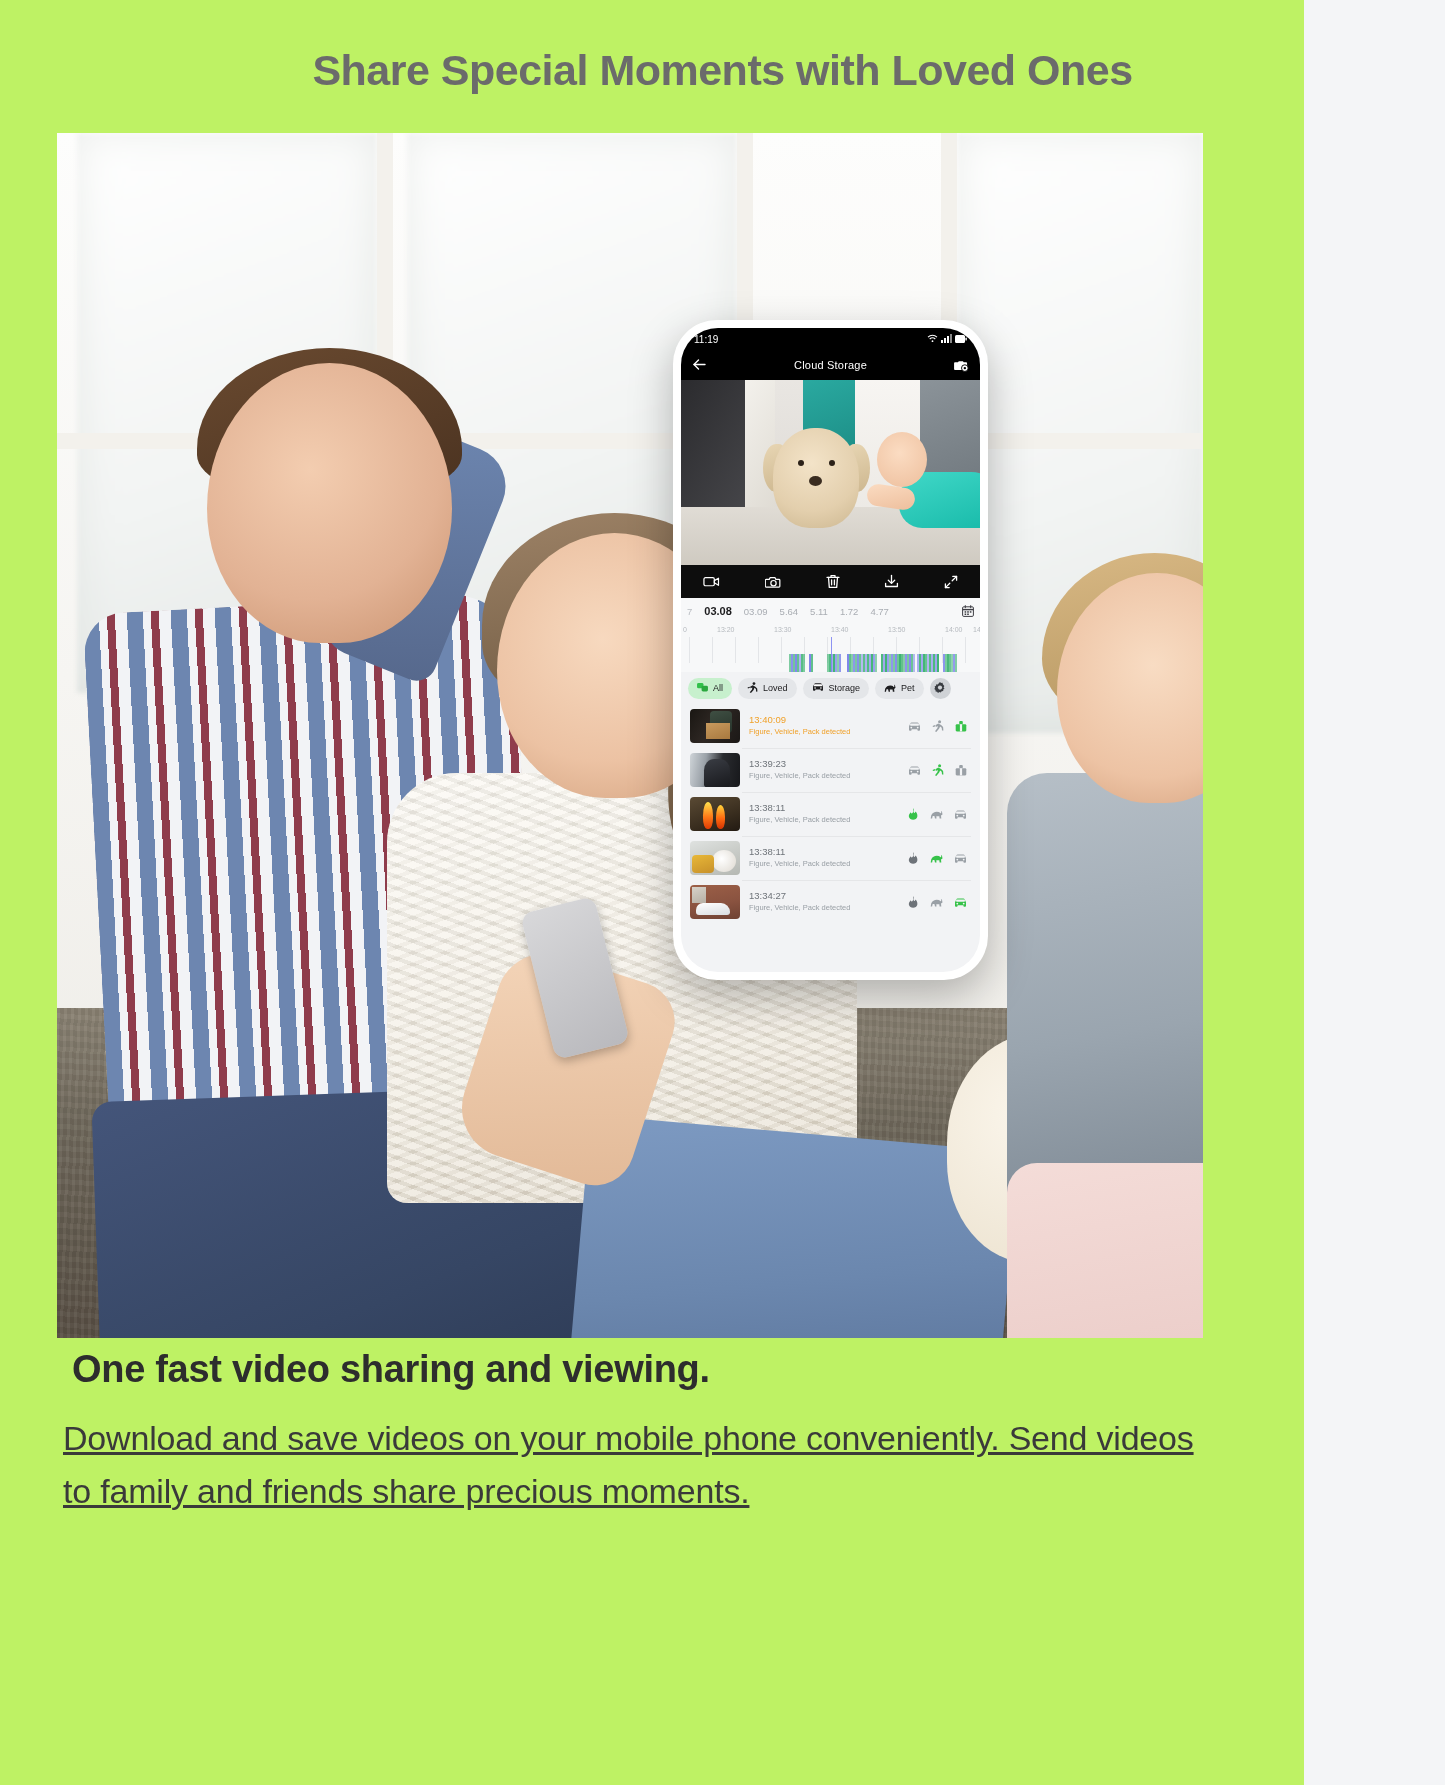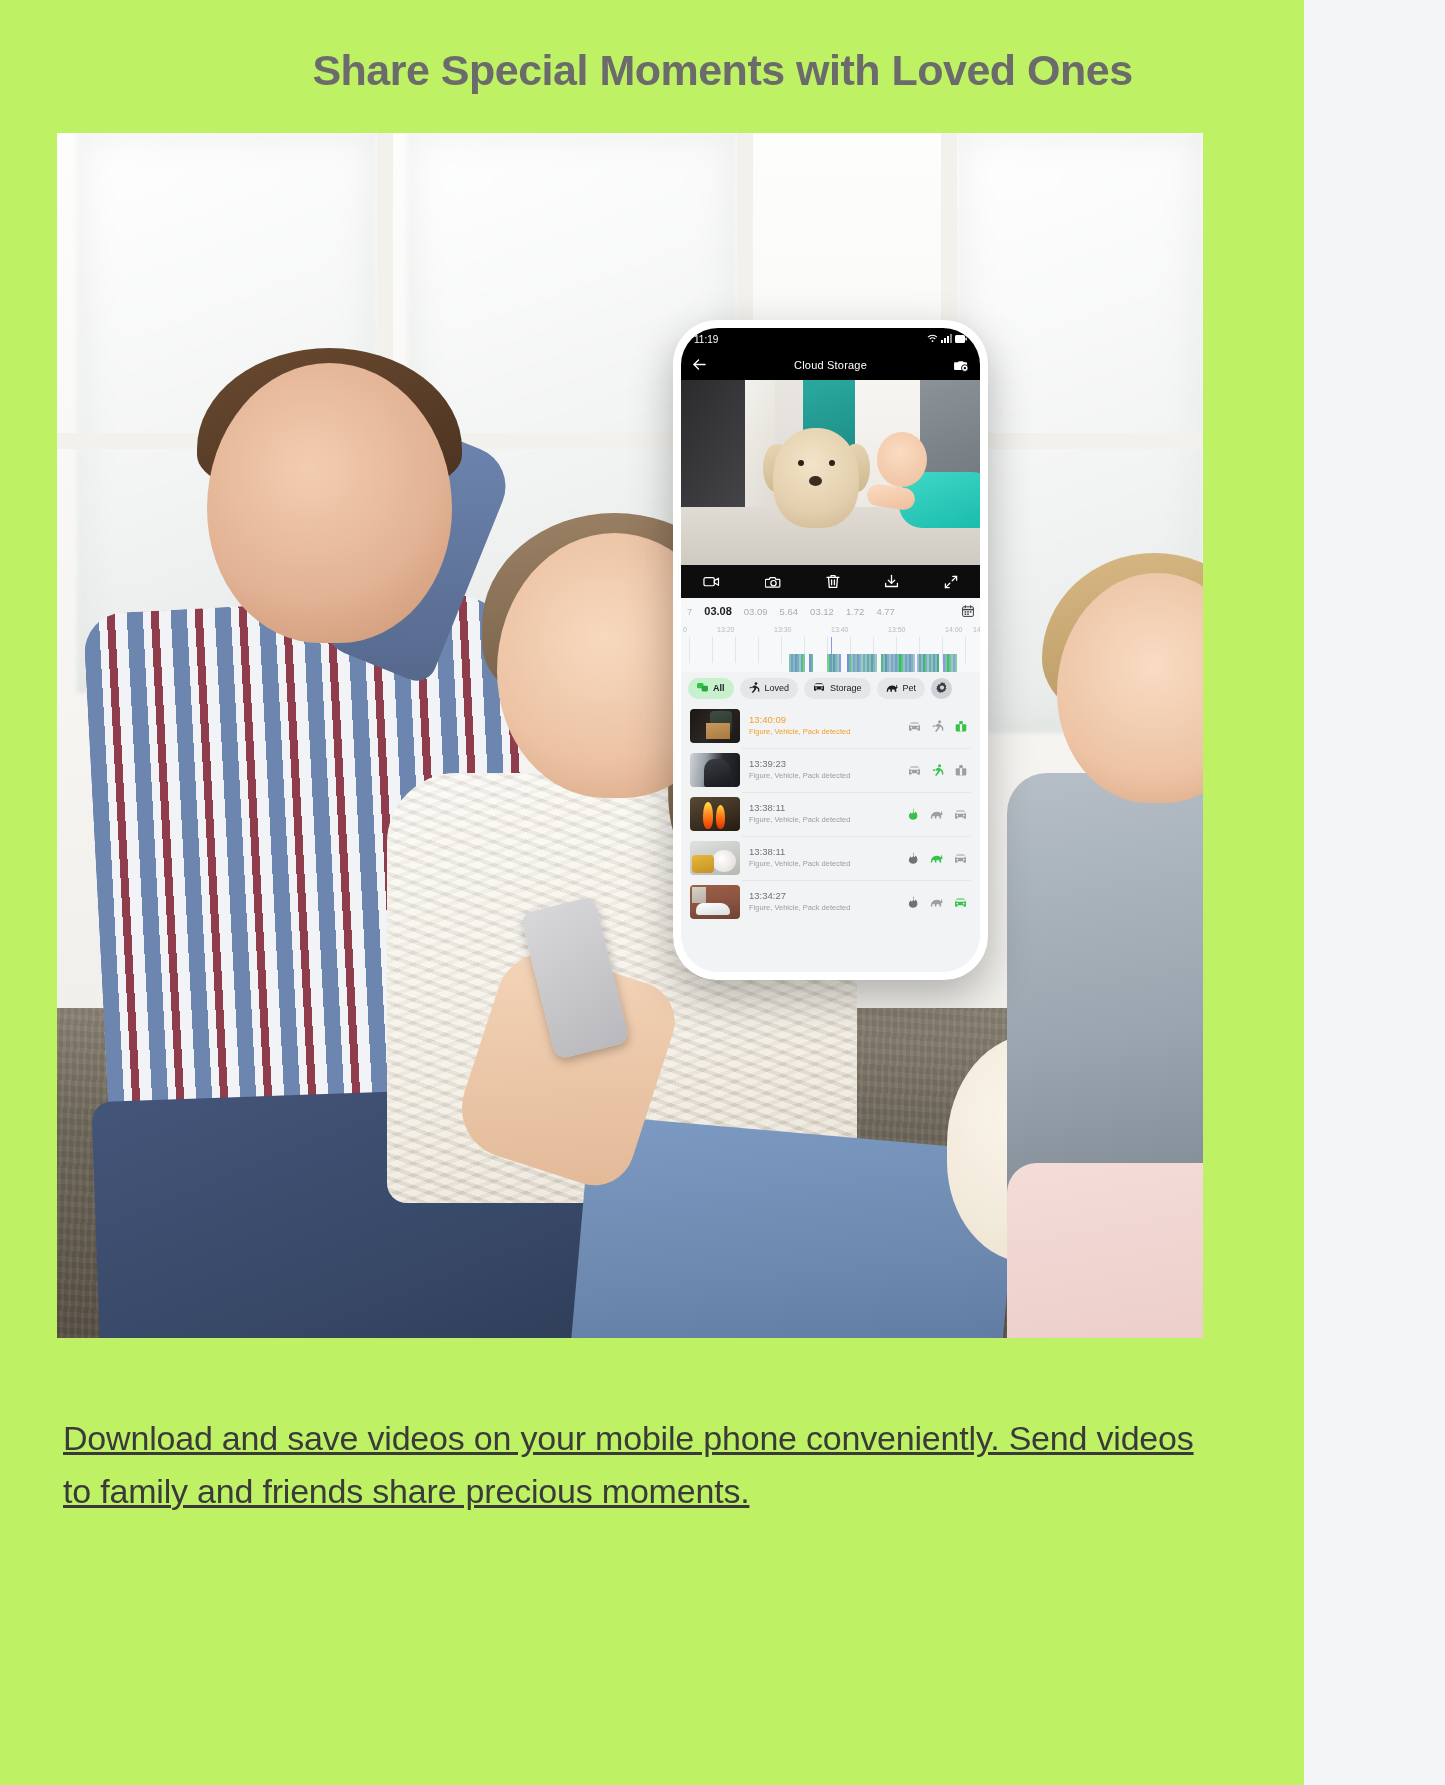--- a/index.html
+++ b/index.html
@@ -250,21 +250,21 @@
   .filters {
     height: 32px; background: #f2f3f5;
     display: flex; align-items: center; gap: 6px; padding: 0 7px;
     overflow: hidden;
   }
   .chip {
     display: flex; align-items: center; gap: 5px;
     height: 21px; padding: 0 9px; border-radius: 11px;
     background: #e4e6e9; color: #202022; font-size: 9px; white-space: nowrap;
   }
-  .chip.active { background: #c7f0cd; font-weight: bold; }
+  .chip.active { background: #c7f0cd; }
   .chip-gear {
     width: 21px; height: 21px; border-radius: 50%; background: #cfd2d6;
     display: flex; align-items: center; justify-content: center; flex: 0 0 auto;
   }
 
   .event-list { background: #f2f3f5; padding: 0 7px; }
   .event-row {
     display: flex; align-items: center; gap: 9px;
     padding: 5px 2px; position: relative;
   }
@@ -467,21 +467,21 @@
                 <path d="M5.2 12.6H1.4V8.8"></path>
             </svg>
           </span>
         </div>
 
         <div class="date-strip">
           <span class="d-cut">7</span>
           <span class="d-active">03.08</span>
           <span>03.09</span>
           <span>5.64</span>
-          <span>03.12</span>
+          <span>5.11</span>
           <span>1.72</span>
           <span>4.77</span>
           <span class="cal-icon">
             <svg width="12" height="12" viewBox="0 0 12 12" fill="none" stroke="#3c3c43" stroke-width="1">
               <rect x="0.6" y="1.8" width="10.8" height="9.6" rx="1.2"></rect>
               <path d="M0.6 4.6h10.8" stroke-width="1.4"></path>
               <path d="M3.3 0.6v2.2M8.7 0.6v2.2" stroke-linecap="round"></path>
               <rect x="2.6" y="6.2" width="1.6" height="1.5" fill="#3c3c43" stroke="none"></rect>
               <rect x="5.2" y="6.2" width="1.6" height="1.5" fill="#3c3c43" stroke="none"></rect>
               <rect x="7.8" y="6.2" width="1.6" height="1.5" fill="#3c3c43" stroke="none"></rect>
@@ -810,15 +810,16 @@
               </span>
             </div>
           </div>
 
         </div>
 
       </div>
     </div>
   </div>
 
+  <div class="sub-title">One fast video sharing and viewing.</div>
   <div class="sub-para">Download and save videos on your mobile phone conveniently. Send videos to family and friends share precious moments.</div>
 
 </div>
 
 </body></html>

